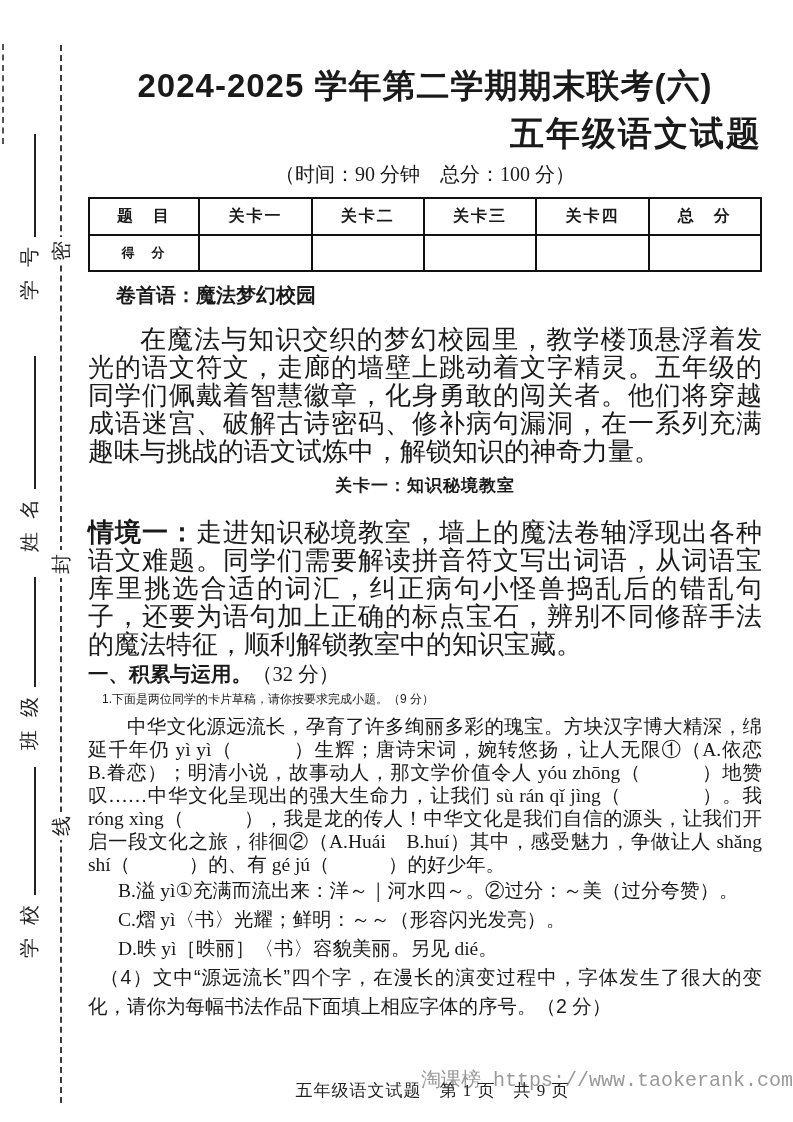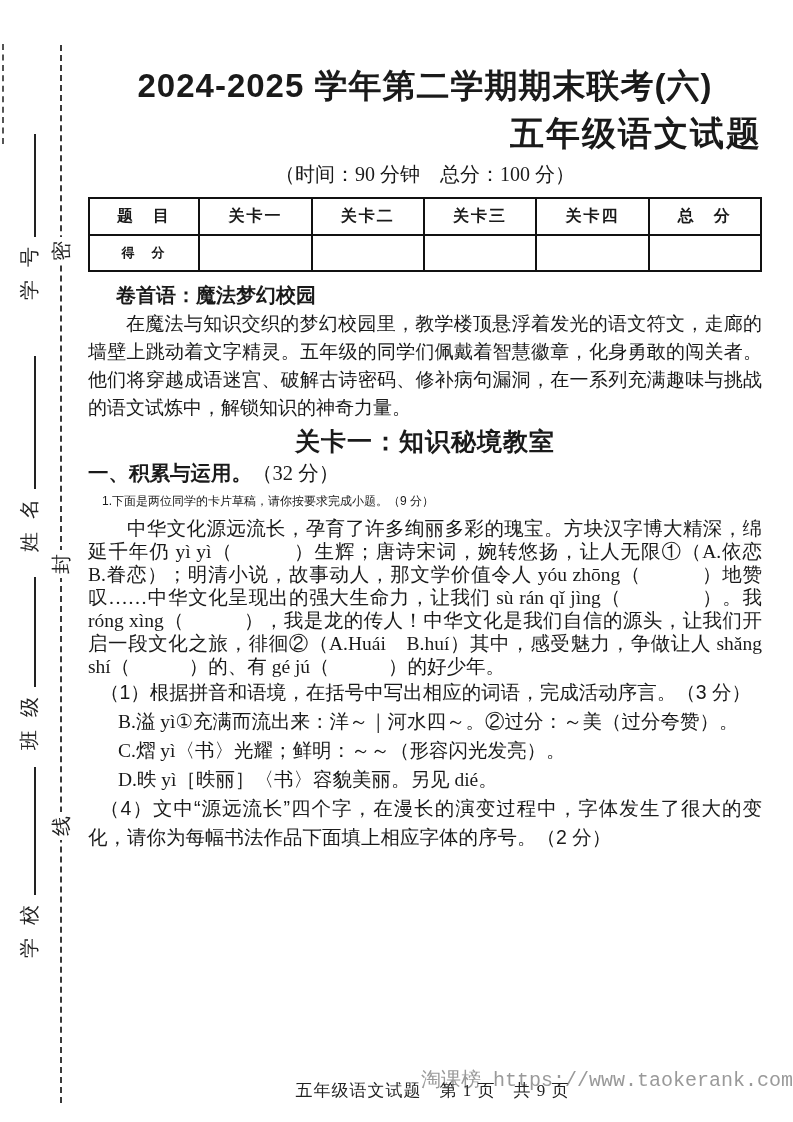--- a/index.html
+++ b/index.html
@@ -34,26 +34,26 @@
   .meta{font-size:20px;line-height:26px;text-align:center;margin-top:6px;}
   table.score{width:100%;border-collapse:collapse;margin-top:10px;
     font-family:"Liberation Sans","DejaVu Sans",sans-serif;}
   table.score th,table.score td{border:2px solid #111;}
   table.score th{height:33px;font-size:16px;font-weight:700;letter-spacing:2px;}
   table.score td{height:32px;font-size:13px;font-weight:700;text-align:center;letter-spacing:2px;}
   table.score .c0{width:16.4%;}
   .pre-head{margin-top:11px;font-family:"Liberation Sans","DejaVu Sans",sans-serif;
     font-weight:700;font-size:20px;line-height:24px;margin-left:28px;}
   p{margin:0;}
-  .body{font-size:19px;line-height:28px;text-align:justify;margin-top:3px;}
+  .body{font-size:26px;line-height:28px;text-align:justify;margin-top:19px;}
   .ind{text-indent:2em;}
   .lvl-head{margin-top:6px;font-family:"Liberation Sans","DejaVu Sans",sans-serif;
-    font-weight:700;font-size:25px;line-height:27px;text-align:center;letter-spacing:1px;}
+    font-weight:700;font-size:17px;line-height:27px;text-align:center;letter-spacing:1px;}
   .slab{font-family:"Liberation Sans","DejaVu Sans",sans-serif;font-weight:700;}
-  .sec-head{margin-top:4px;font-size:20.5px;line-height:27px;}
+  .sec-head{margin-top:4px;font-size:20.5px;line-height:21px;}
   .sec-head .b{font-family:"Liberation Sans","DejaVu Sans",sans-serif;font-weight:700;}
   .stem{font-family:"Liberation Sans","DejaVu Sans",sans-serif;font-size:12px;
     line-height:27px;text-indent:14px;margin-top:1px;}
   .passage{font-size:19.5px;line-height:23px;text-align:justify;
     text-indent:2em;margin-top:2px;}
   .subq{font-family:"Liberation Sans","DejaVu Sans",sans-serif;font-size:19.5px;
     line-height:29px;text-indent:12px;text-align:justify;}
   .opt{font-size:19.5px;line-height:29px;padding-left:30px;text-align:justify;}
   
   .watermark{position:absolute;left:0;top:1066px;width:100%;text-align:right;
@@ -109,27 +109,27 @@
         <td></td>
         <td></td>
       </tr>
     </tbody>
       </table>
 
     <div class="pre-head">卷首语：魔法梦幻校园</div>
     <p class="body ind">在魔法与知识交织的梦幻校园里，教学楼顶悬浮着发光的语文符文，走廊的墙壁上跳动着文字精灵。五年级的同学们佩戴着智慧徽章，化身勇敢的闯关者。他们将穿越成语迷宫、破解古诗密码、修补病句漏洞，在一系列充满趣味与挑战的语文试炼中，解锁知识的神奇力量。</p>
 
     <div class="lvl-head">关卡一：知识秘境教室</div>
+    <p class="body"><span class="slab">情境一：</span><span>走进知识秘境教室，墙上的魔法卷轴浮现出各种语文难题。同学们需要解读拼音符文写出词语，从词语宝库里挑选合适的词汇，纠正病句小怪兽捣乱后的错乱句子，还要为语句加上正确的标点宝石，辨别不同修辞手法的魔法特征，顺利解锁教室中的知识宝藏。</span></p>
 
     <div class="sec-head"><span class="b">一、积累与运用。</span><span>（32 分）</span></div>
 
     <p class="stem">1.下面是两位同学的卡片草稿，请你按要求完成小题。（9 分）</p>
     <p class="passage">中华文化源远流长，孕育了许多绚丽多彩的瑰宝。方块汉字博大精深，绵延千年仍 yì yì（　　　）生辉；唐诗宋词，婉转悠扬，让人无限①（A.依恋　B.眷恋）；明清小说，故事动人，那文学价值令人 yóu zhōng（　　　）地赞叹……中华文化呈现出的强大生命力，让我们 sù rán qǐ jìng（　　　　）。我 róng xìng（　　　），我是龙的传人！中华文化是我们自信的源头，让我们开启一段文化之旅，徘徊②（A.Huái　B.huí）其中，感受魅力，争做让人 shǎng shí（　　　）的、有 gé jú（　　　）的好少年。</p>
 
-    <p class="subq">（1）根据拼音和语境，在括号中写出相应的词语，完成活动序言。（3 分）</p>
 
     <p class="opt">B.溢 yì①充满而流出来：洋～｜河水四～。②过分：～美（过分夸赞）。</p>
     <p class="opt">C.熠 yì〈书〉光耀；鲜明：～～（形容闪光发亮）。</p>
     <p class="opt">D.昳 yì［昳丽］〈书〉容貌美丽。另见 dié。</p>
 
     <p class="subq">（4）文中“源远流长”四个字，在漫长的演变过程中，字体发生了很大的变化，请你为每幅书法作品下面填上相应字体的序号。（2 分）</p>
   </div>
 
   <div class="watermark">淘课榜 https://www.taokerank.com</div>
   <div class="pageinfo">五年级语文试题　第 1 页　共 9 页</div>

